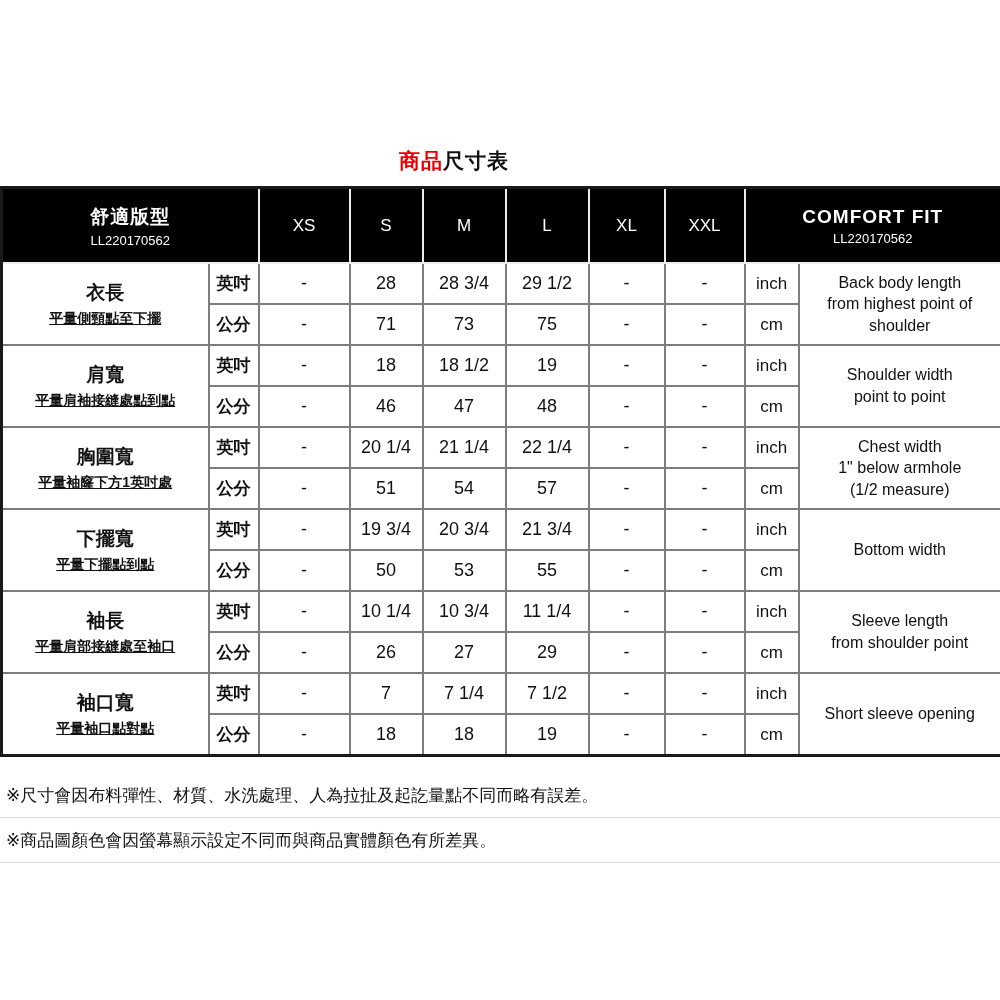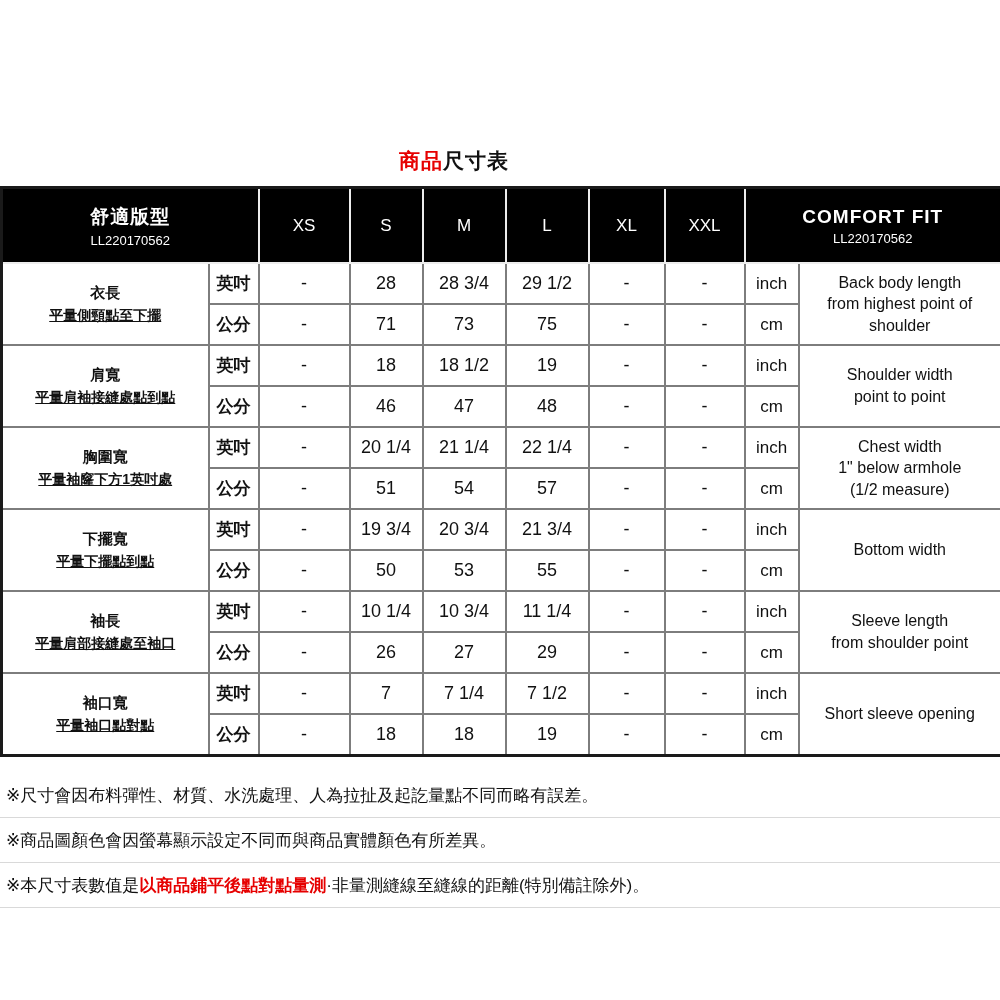--- a/index.html
+++ b/index.html
@@ -25,21 +25,21 @@
     height:73px;text-align:center;vertical-align:middle;
     font-weight:400;font-size:17px;padding:0;
   }
   thead th .fit-name{font-size:19px;font-weight:700;letter-spacing:1px;}
   thead th .fit-code{font-size:13px;font-weight:400;margin-top:3px;letter-spacing:0;}
   tbody td{
     border:2px solid #7d7d7d;background:#fff;
     text-align:center;vertical-align:middle;
     font-size:18px;color:#111;height:39px;padding:0 2px;
   }
-  td.label-cell .zh-name{font-size:15px;font-weight:700;}
+  td.label-cell .zh-name{font-size:19px;font-weight:700;}
   td.label-cell .zh-sub{font-size:14px;font-weight:700;margin-top:4px;text-decoration:underline;}
   td.unit-zh{font-weight:700;font-size:17px;}
   td.unit-en{font-size:17px;}
   td.val{font-size:18px;}
   td.desc{font-size:16px;line-height:1.35;white-space:pre-line;}
   .footnotes{width:1000px;margin-top:16px;}
   .footnote{
     height:44px;display:flex;align-items:center;
     padding-left:6px;font-size:17px;color:#111;
     border-bottom:1px solid #d9d9d9;background:#fff;
@@ -239,20 +239,15 @@
           <td class="val">-</td>
           <td class="val">-</td>
           <td class="unit-en">cm</td>
         </tr>
       </tbody>
   </table>
 
   <div class="footnotes">
     <div class="footnote">※尺寸會因布料彈性、材質、水洗處理、人為拉扯及起訖量點不同而略有誤差。</div>
     <div class="footnote">※商品圖顏色會因螢幕顯示設定不同而與商品實體顏色有所差異。</div>
-    <div class="footnote">
-        <span>※本尺寸表數值是</span>
-        <span class="red bold">以商品鋪平後點對點量測</span>
-        <span>·非量測縫線至縫線的距離(特別備註除外)。</span>
-      </div>
   </div>
 
 </div>
 
 </body></html>

